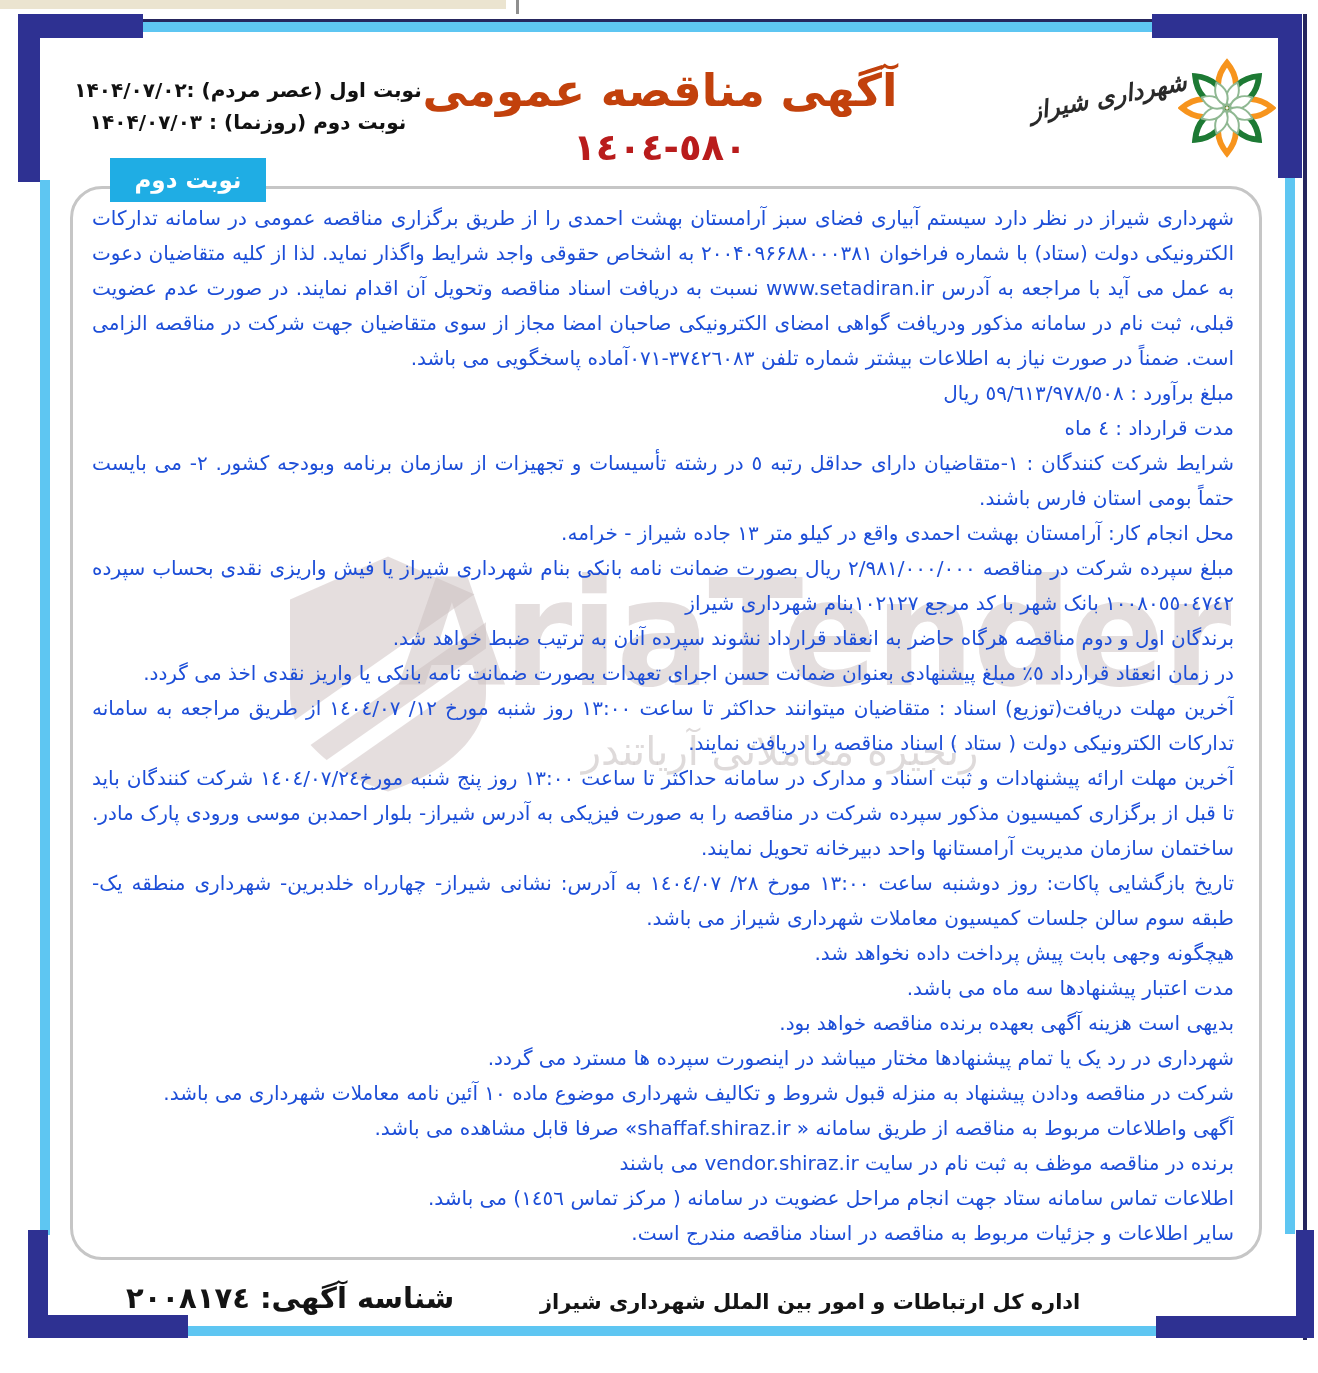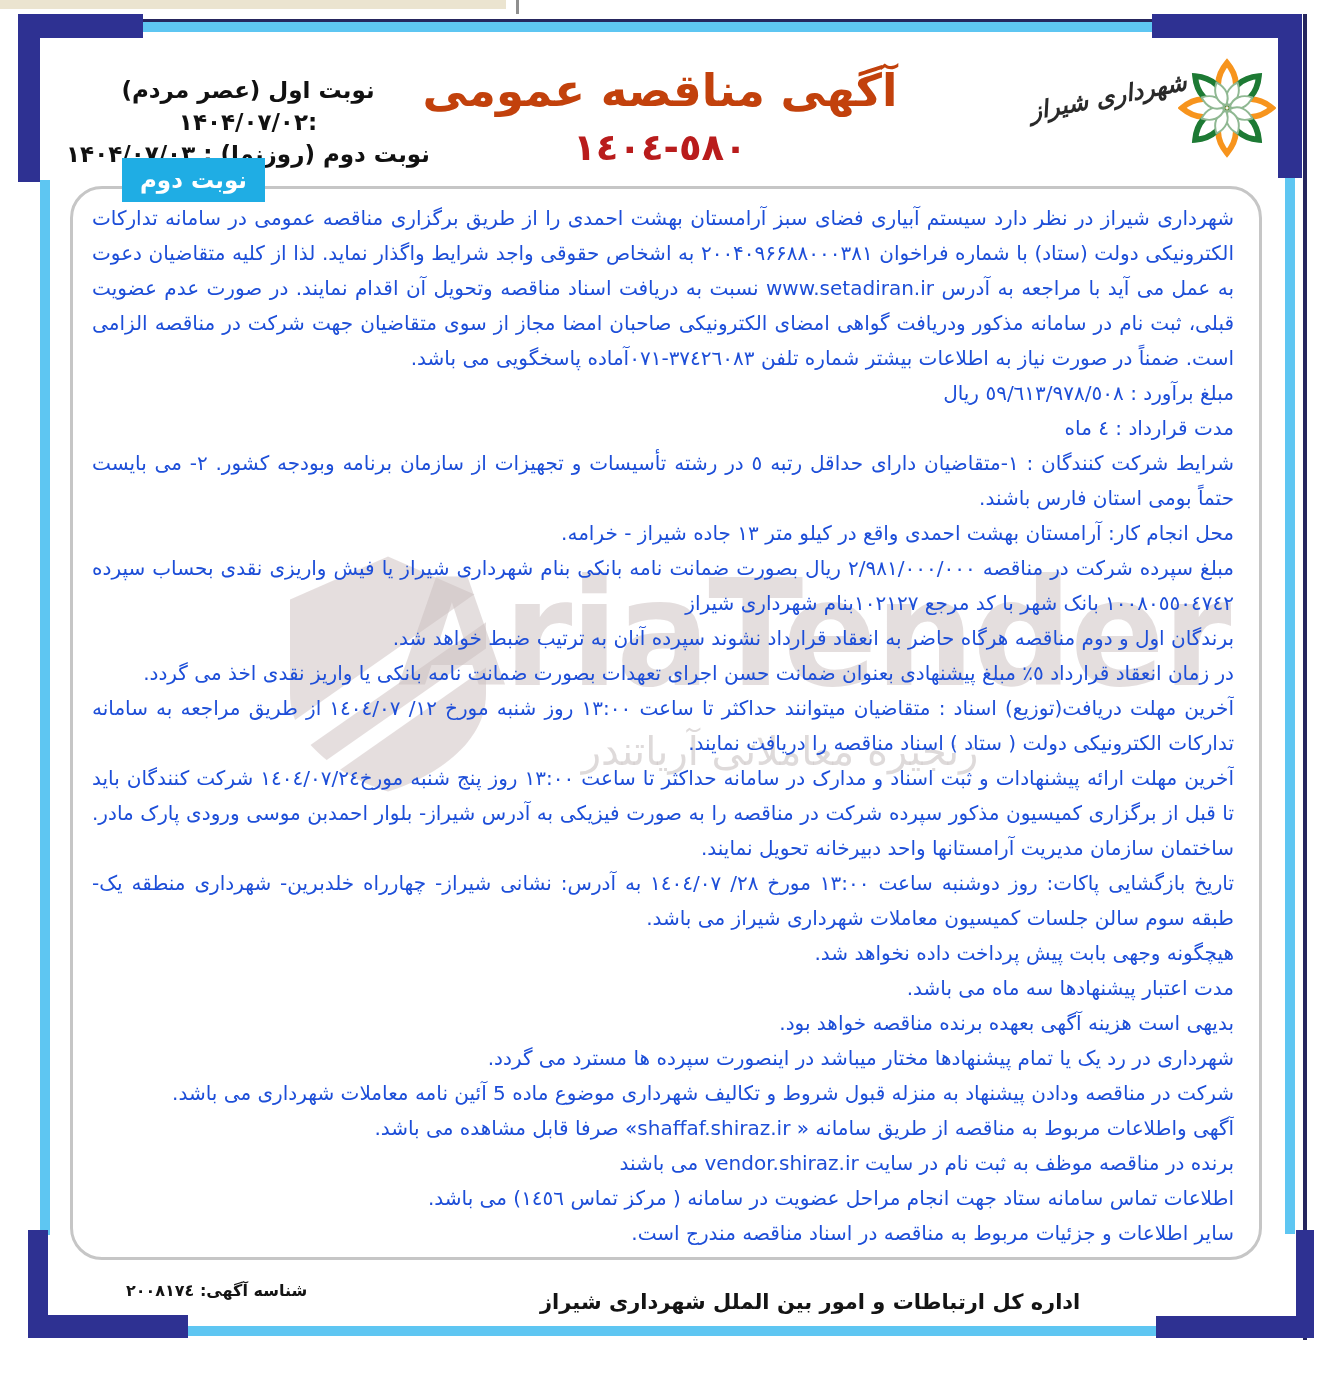--- a/index.html
+++ b/index.html
@@ -24,34 +24,34 @@
   .l-cyan{left:40px;top:180px;width:10px;height:1055px;}
   .r-cyan{left:1285px;top:176px;width:10px;height:1058px;}
   .bl-v{left:28px;top:1230px;width:20px;height:108px;}
   .bl-h{left:28px;top:1315px;width:160px;height:23px;}
   .b-cyan{left:60px;top:1326px;width:1240px;height:10px;}
   .br-h{left:1156px;top:1316px;width:146px;height:22px;}
   .br-v{left:1296px;top:1230px;width:18px;height:108px;}
   
   .dates{
     position:absolute;left:62px;top:74px;width:372px;direction:rtl;
-    text-align:center;font-weight:bold;font-size:23px;line-height:32px;color:#111;
+    text-align:center;font-weight:bold;font-size:20px;line-height:32px;color:#111;
   }
   .title-main{
     position:absolute;left:420px;top:64px;width:480px;text-align:center;
     font-weight:bold;font-size:45px;color:#c2410c;direction:rtl;
   }
   .title-num{
     position:absolute;left:420px;top:126px;width:480px;text-align:center;
     font-weight:bold;font-size:37px;color:#b91c1c;direction:rtl;
   }
   .badge{
-    position:absolute;left:110px;top:158px;width:143px;height:44px;z-index:5;
+    position:absolute;left:110px;top:158px;width:156px;height:44px;z-index:5;
     background:#1fade4;color:#ffffff;font-weight:bold;font-size:23px;
-    text-align:center;line-height:44px;direction:rtl;margin-left:12px;
+    text-align:center;line-height:44px;direction:rtl;
   }
   .logo-flower{position:absolute;left:1178px;top:50px;width:98px;height:116px;}
   .logo-text{
     position:absolute;left:1026px;top:82px;width:164px;text-align:center;
     font-family:"DejaVu Serif",serif;font-style:italic;font-weight:bold;
     font-size:24px;color:#2a2a2a;transform:rotate(-11deg);direction:rtl;
   }
   
   .doc-box{
     position:absolute;left:70px;top:186px;width:1186px;height:1068px;
@@ -73,21 +73,21 @@
     left:340px;top:728px;width:880px;font-size:40px;color:rgba(200,193,193,0.60);
     direction:rtl;text-align:center;letter-spacing:22px;white-space:nowrap;
   }
   .wm-shield{left:290px;top:556px;width:196px;height:236px;opacity:0.5;}
   
   .footer-dept{
     position:absolute;left:540px;top:1290px;font-weight:bold;font-size:21px;
     direction:rtl;color:#141414;white-space:nowrap;
   }
   .footer-id{
-    position:absolute;left:126px;top:1281px;font-weight:bold;font-size:16px;
+    position:absolute;left:126px;top:1281px;font-weight:bold;font-size:29px;
     direction:rtl;color:#141414;white-space:nowrap;
   }
 </style>
 </head>
 <body>
 
 <div class="page">
 
   <div class="scan-strip"></div>
   <div class="scan-tick"></div>
@@ -163,21 +163,21 @@
     <p>مبلغ سپرده شرکت در مناقصه ٢/٩٨١/٠٠٠/٠٠٠ ریال بصورت ضمانت نامه بانکی بنام شهرداری شیراز یا فیش واریزی نقدی بحساب سپرده  ١٠٠٨٠٥٥٠٤٧٤٢ بانک شهر با کد مرجع ١٠٢١٢٧بنام شهرداری شیراز</p>
     <p>برندگان اول و دوم مناقصه هرگاه حاضر به انعقاد قرارداد نشوند سپرده آنان به ترتیب ضبط خواهد شد.</p>
     <p>در زمان انعقاد قرارداد ٥٪ مبلغ پیشنهادی  بعنوان  ضمانت حسن  اجرای تعهدات  بصورت ضمانت نامه بانکی یا واریز نقدی اخذ می گردد.</p>
     <p>آخرین مهلت دریافت(توزیع) اسناد : متقاضیان میتوانند حداکثر تا ساعت ١٣:٠٠ روز شنبه مورخ ١٢/ ١٤٠٤/٠٧ از طریق مراجعه به سامانه تدارکات الکترونیکی دولت ( ستاد ) اسناد مناقصه را دریافت نمایند.</p>
     <p>آخرین مهلت ارائه پیشنهادات و ثبت اسناد و مدارک در سامانه حداکثر تا ساعت ١٣:٠٠ روز پنج شنبه مورخ١٤٠٤/٠٧/٢٤ شرکت کنندگان باید تا قبل از برگزاری کمیسیون مذکور سپرده شرکت در مناقصه را به صورت فیزیکی به آدرس شیراز- بلوار احمدبن موسی ورودی پارک مادر. ساختمان سازمان مدیریت آرامستانها واحد دبیرخانه تحویل نمایند.</p>
     <p>تاریخ بازگشایی پاکات: روز دوشنبه  ساعت ١٣:٠٠ مورخ ٢٨/ ١٤٠٤/٠٧ به آدرس:  نشانی شیراز-  چهارراه خلدبرین-  شهرداری منطقه یک- طبقه سوم سالن جلسات کمیسیون معاملات شهرداری شیراز  می باشد.</p>
     <p>هیچگونه وجهی بابت پیش پرداخت داده نخواهد شد.</p>
     <p>مدت اعتبار پیشنهادها سه ماه می باشد.</p>
     <p>بدیهی است هزینه آگهی بعهده برنده مناقصه خواهد بود.</p>
     <p>شهرداری در رد یک یا تمام پیشنهادها  مختار میباشد در اینصورت سپرده ها مسترد می گردد.</p>
-    <p>شرکت در مناقصه ودادن پیشنهاد به منزله قبول شروط و تکالیف شهرداری موضوع ماده 5 آئین نامه معاملات شهرداری می باشد.</p>
+    <p>شرکت در مناقصه ودادن پیشنهاد به منزله قبول شروط و تکالیف شهرداری موضوع ماده ١٠ آئین نامه معاملات شهرداری می باشد.</p>
     <p>آگهی واطلاعات مربوط به مناقصه از طریق سامانه « shaffaf.shiraz.ir» صرفا  قابل مشاهده می باشد.</p>
     <p>برنده در مناقصه موظف به ثبت نام در سایت vendor.shiraz.ir  می باشند</p>
     <p>اطلاعات تماس سامانه ستاد جهت انجام مراحل عضویت در سامانه ( مرکز تماس ١٤٥٦) می باشد.</p>
     <p>سایر اطلاعات و جزئیات مربوط به مناقصه در اسناد مناقصه مندرج است.</p>
   </div>
 
   <div class="footer-dept">اداره کل ارتباطات و امور بین الملل شهرداری شیراز</div>
   <div class="footer-id">شناسه آگهی: ٢٠٠٨١٧٤</div>
 
 </div>

